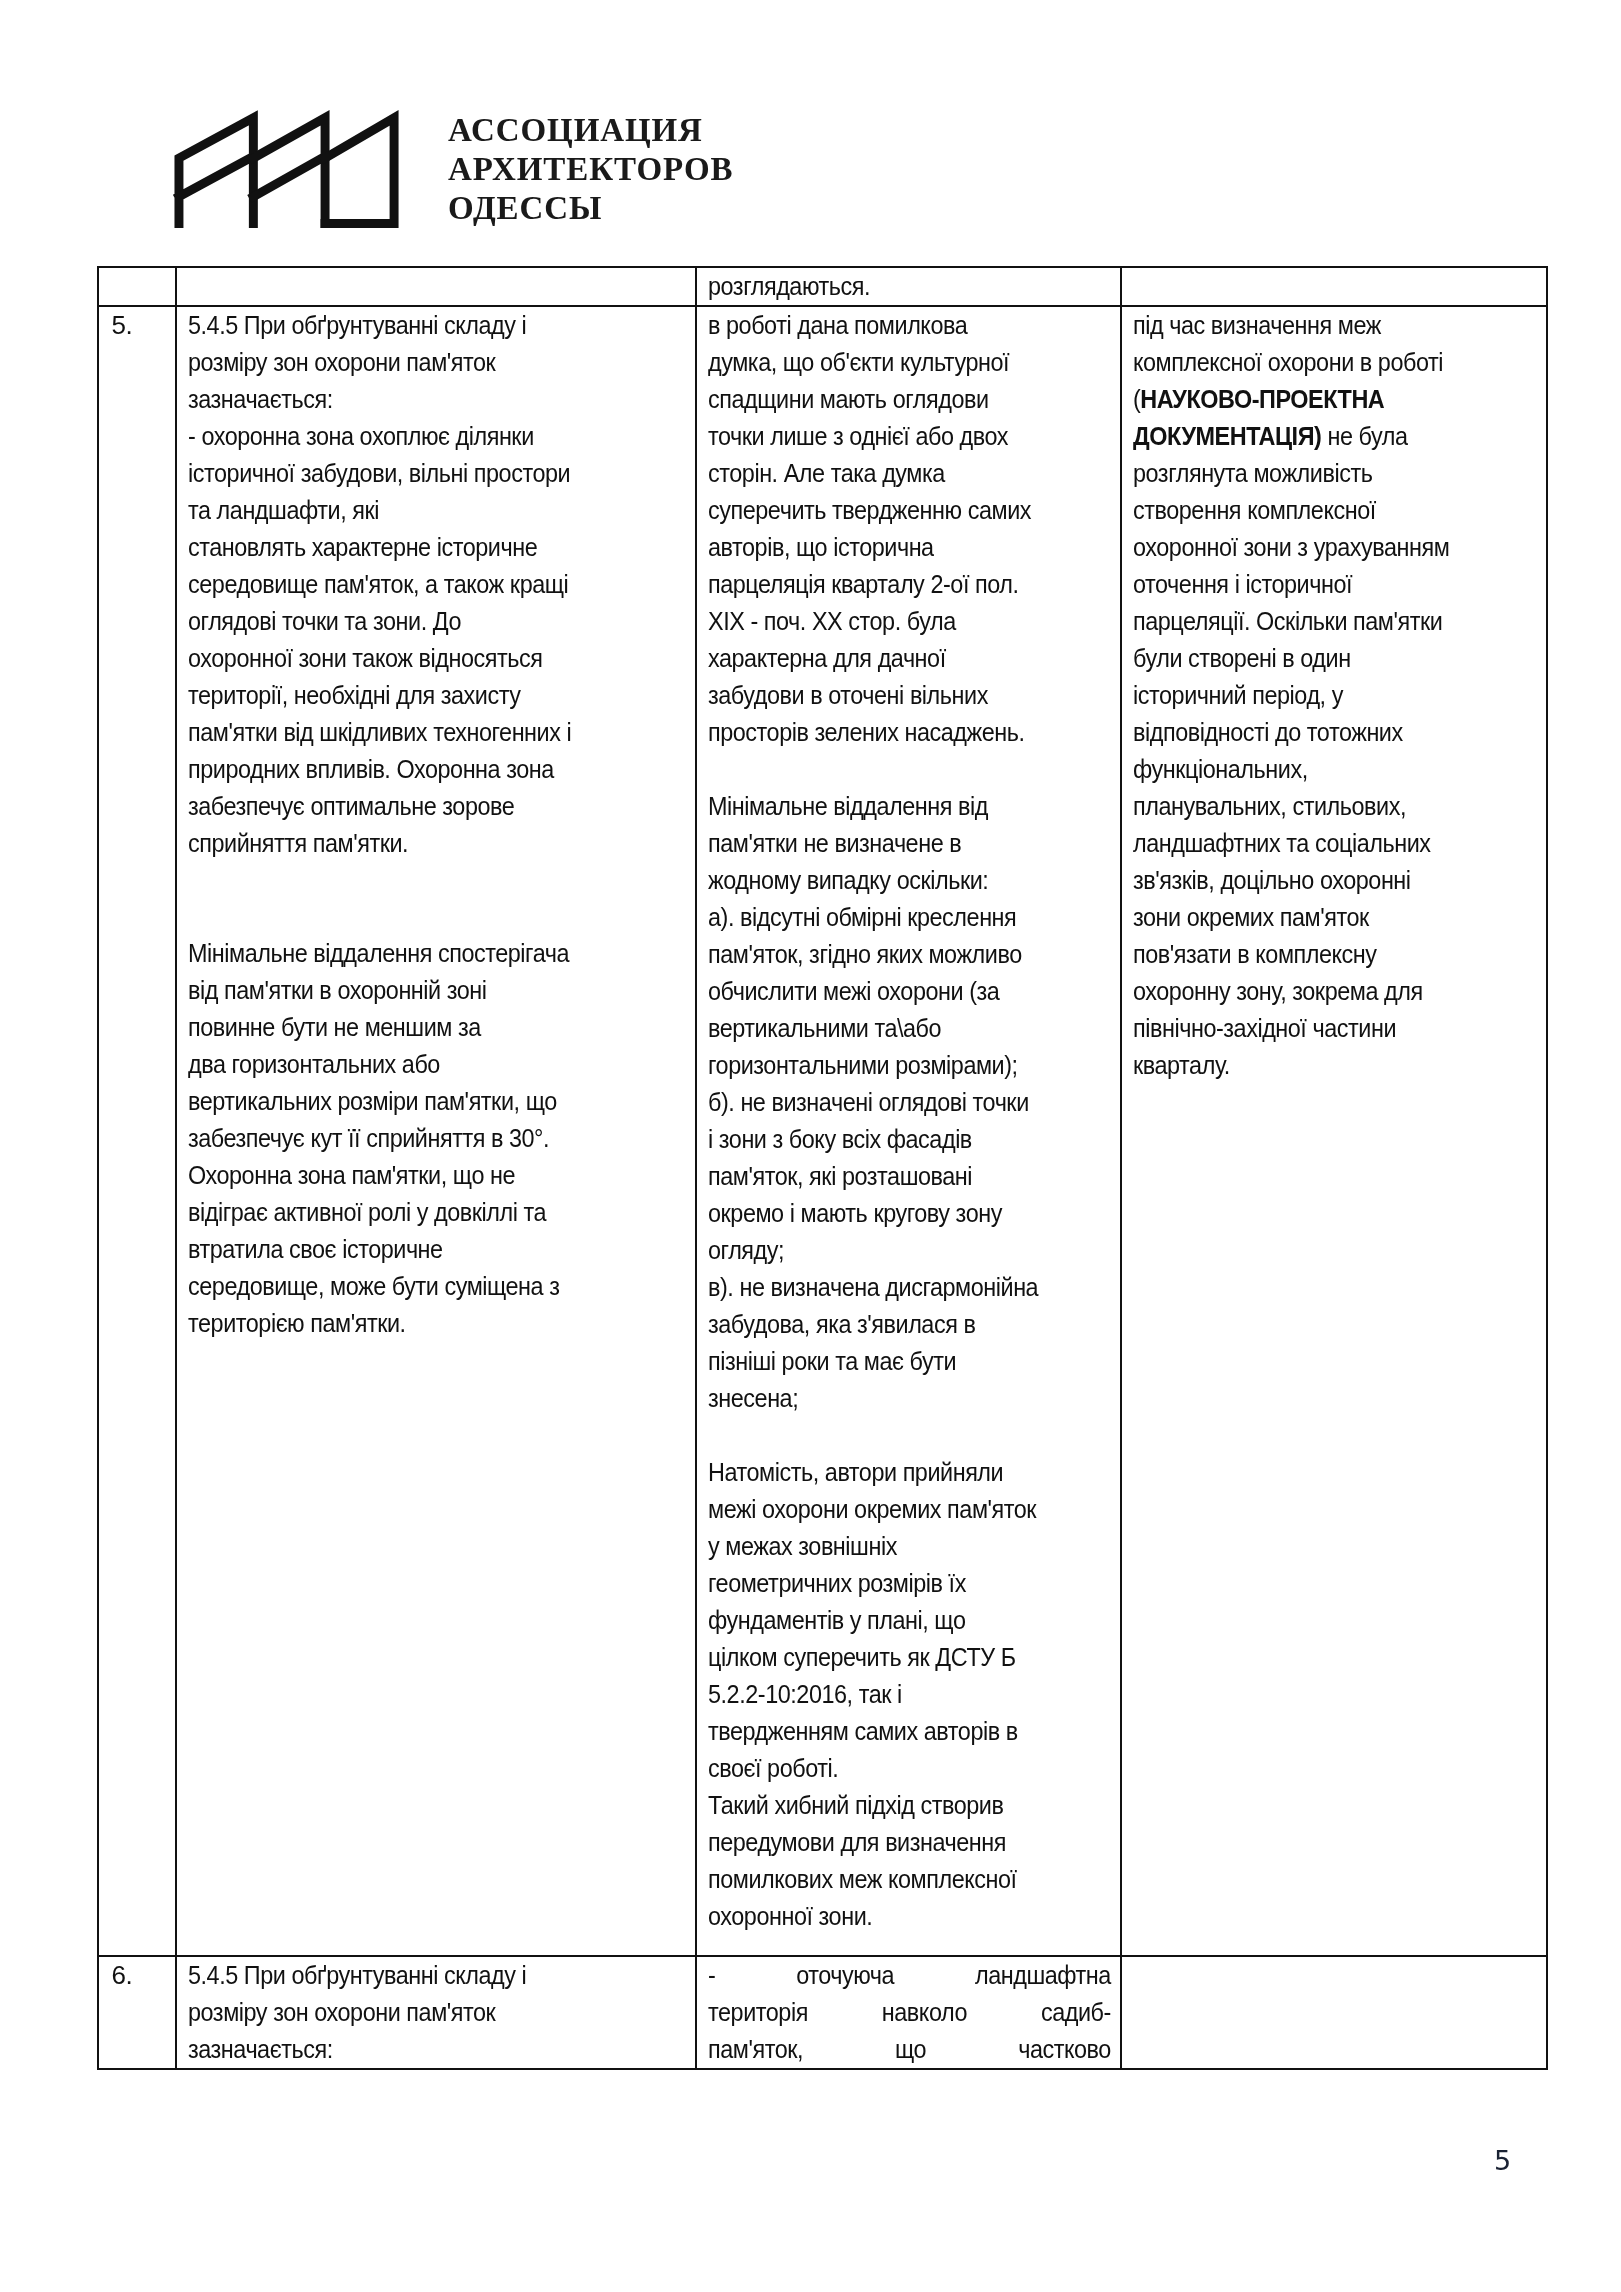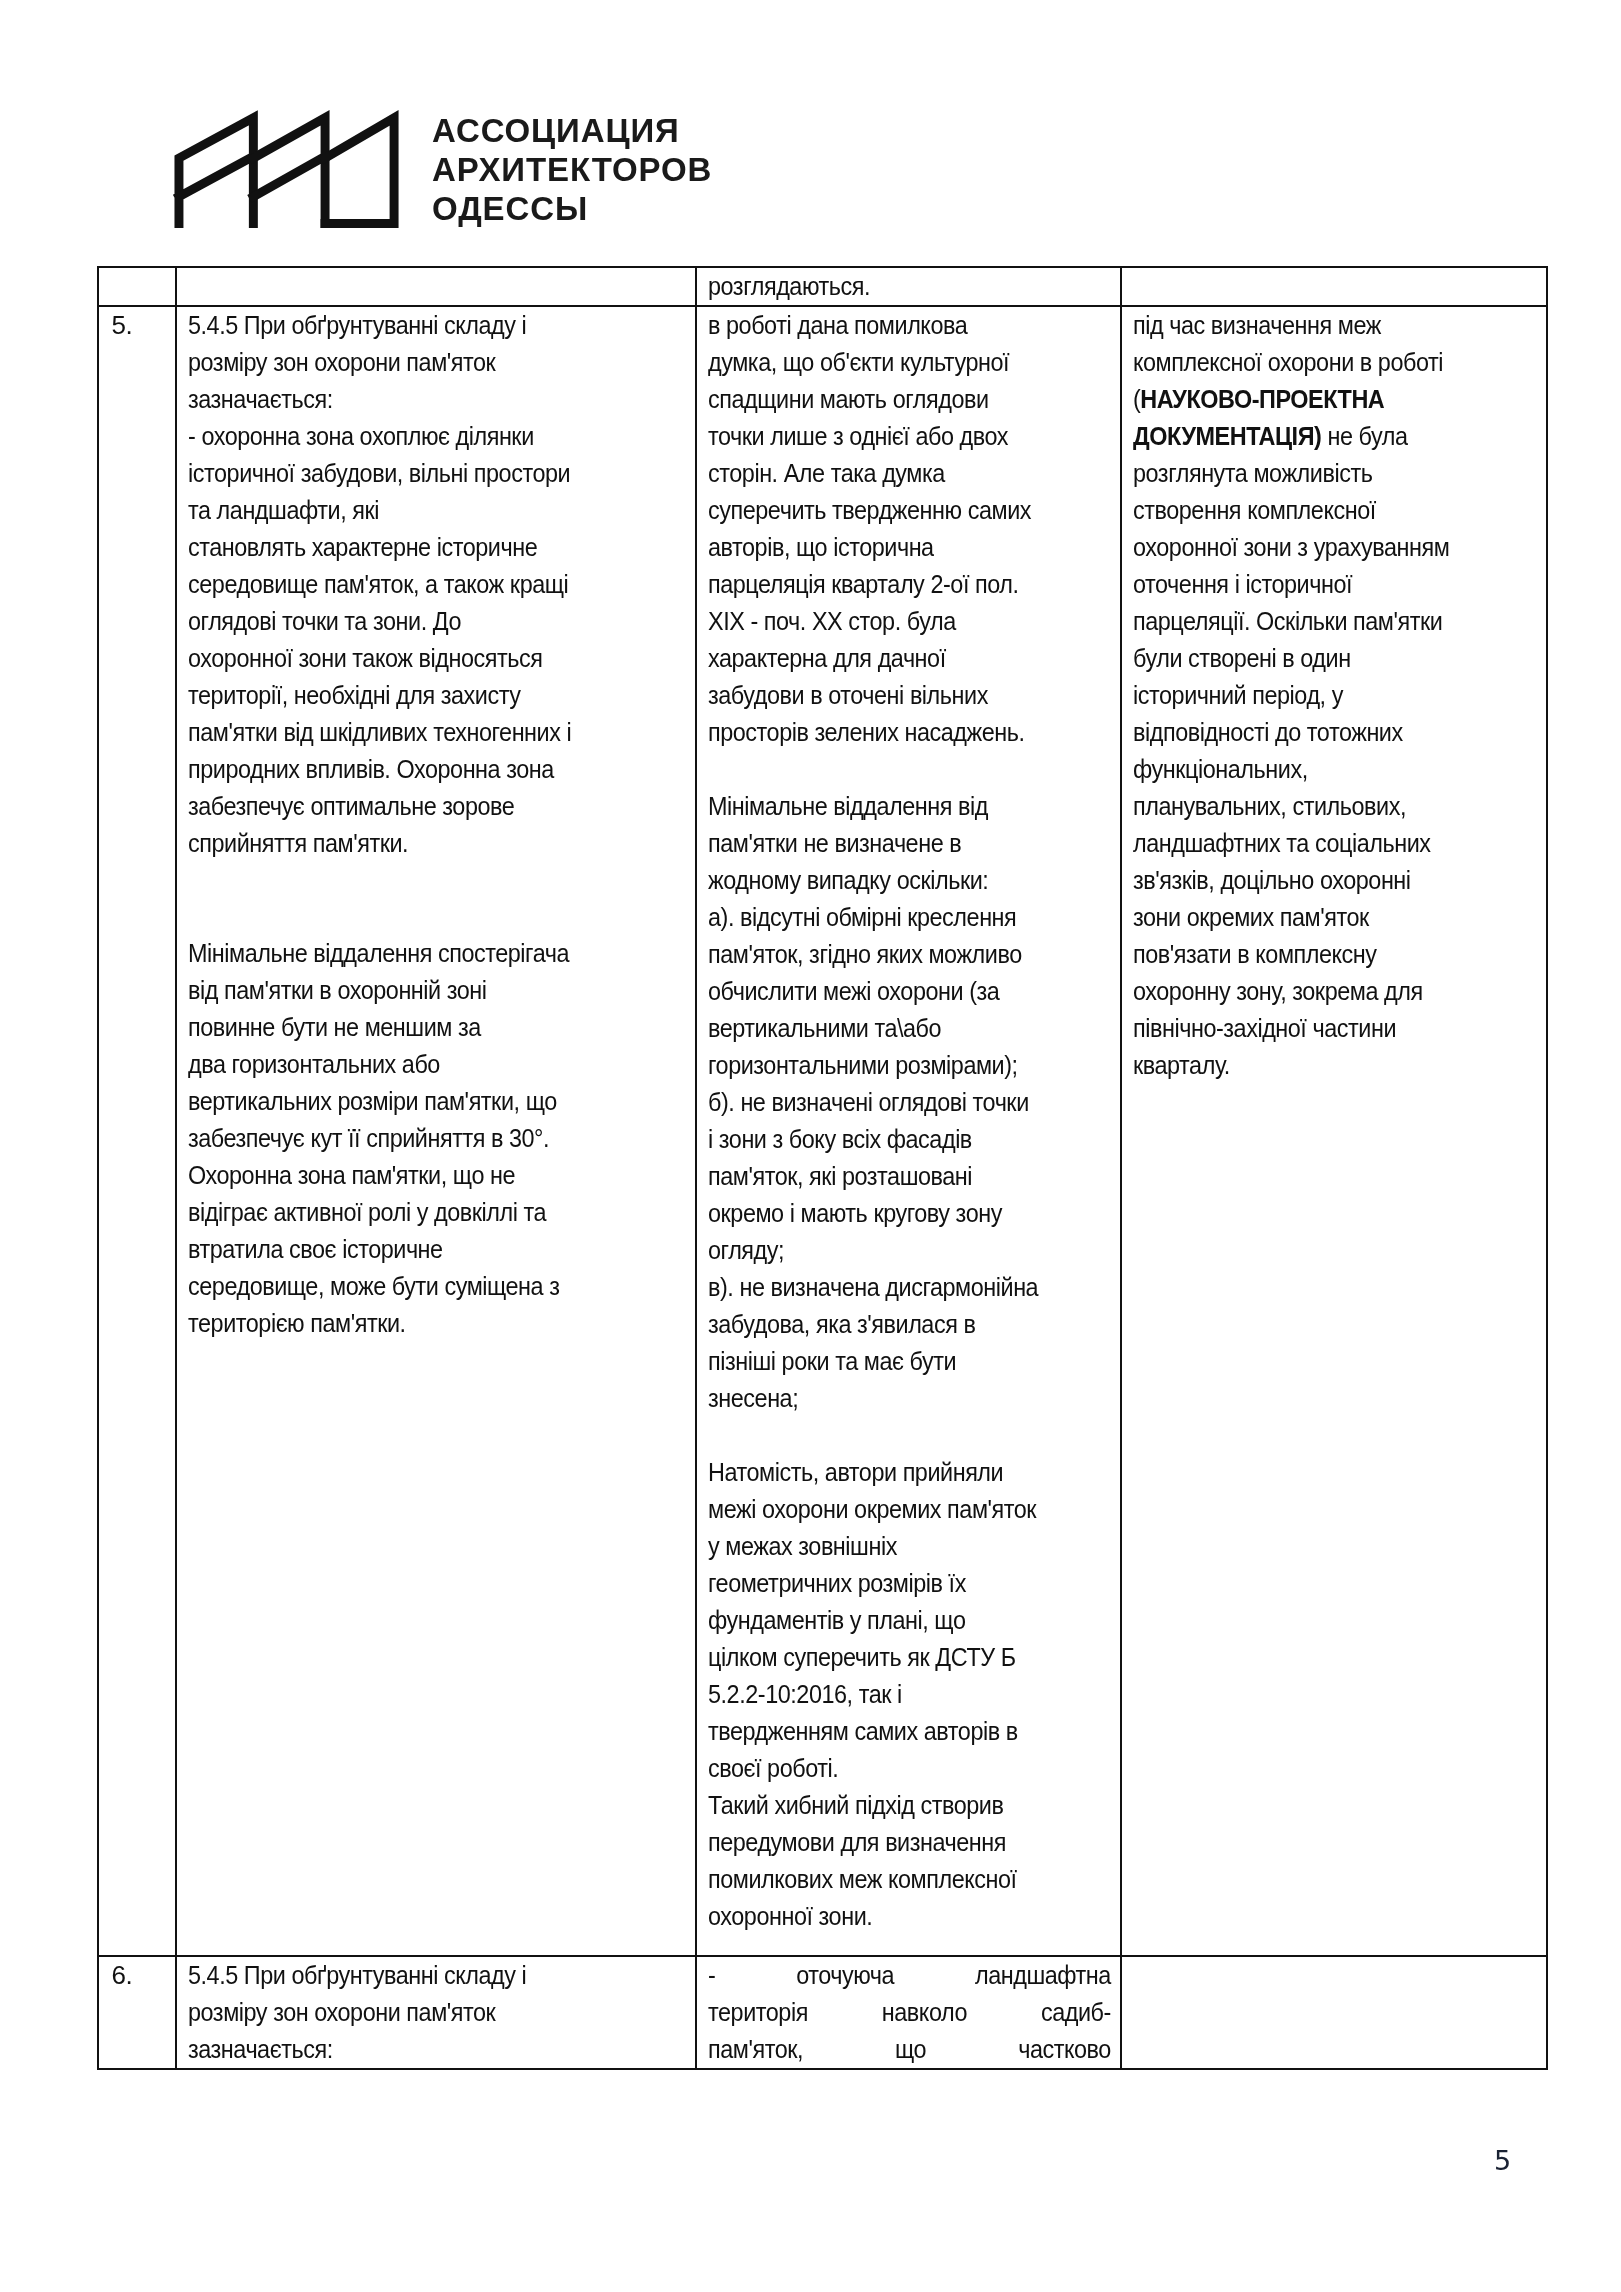--- a/index.html
+++ b/index.html
@@ -1,18 +1,18 @@
 <!DOCTYPE html>
 <html style="font-size:14.3px"><head>
   <meta charset="utf-8">
   <style>
     html, body { margin: 0; padding: 0; background: #ffffff; }
     body { width: 1622px; height: 2293px; position: relative; overflow: hidden; color: #111; }
     .logo { position: absolute; left: 170px; top: 107px; }
-    .logo-text { position: absolute; left: 432px; top: 111px; font-family: Liberation Sans, sans-serif; font-weight: bold; font-size: 33px; line-height: 39px; letter-spacing: 0.9px; color: #1a1a1a; }
+    .logo-text { position: absolute; left: 448px; top: 111px; font-family: Liberation Serif, serif; font-weight: bold; font-size: 33px; line-height: 39px; letter-spacing: 0.9px; color: #1a1a1a; }
     .logo-text div { white-space: nowrap; }
     table.doc { position: absolute; left: 97px; top: 266px; width: 1449px; border-collapse: collapse; table-layout: fixed; font-family: "Liberation Sans", sans-serif; font-size: 26px; line-height: 37px; letter-spacing: -0.5px; }
     table.doc td { border: 2.7px solid #111; vertical-align: top; padding: 0 9px 0 10.7px; font-stretch: condensed; }
     col.c1 { width: 78px; } col.c2 { width: 520px; } col.c3 { width: 425px; } col.c4 { width: 426px; }
     .row-top td { height: 36px; margin-left: 11px; }
     .row5 td { height: 1648px; }
     .row6 td { height: 111px; }
     .num { padding-left: 12.5px !important; }
     .p { margin: 0; white-space: pre-line; }
     .gap { height: 37px; }

